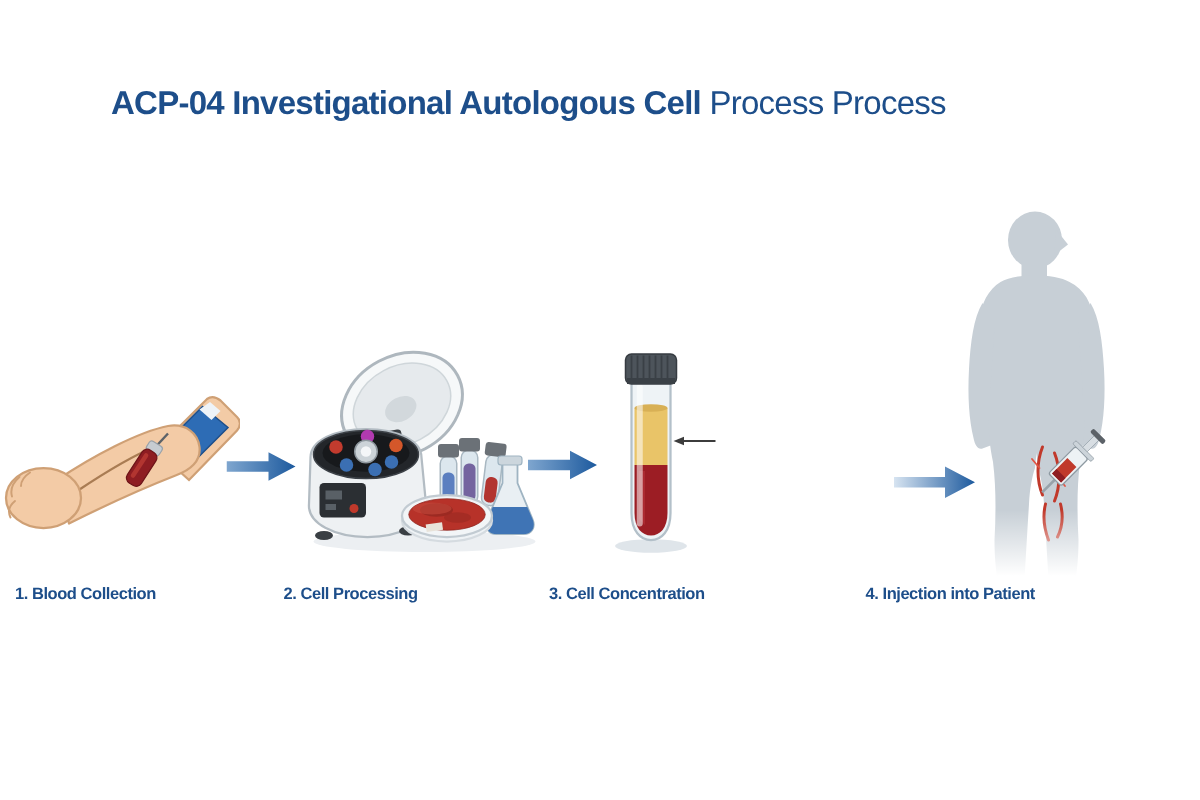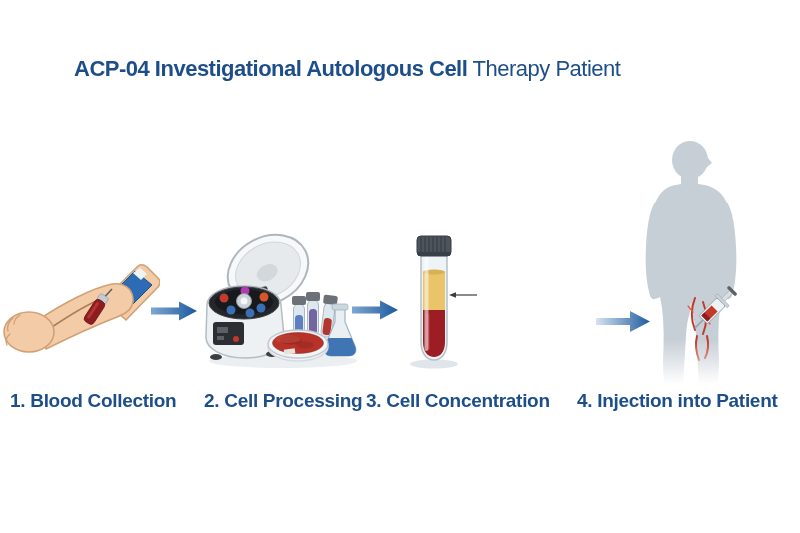--- a/index.html
+++ b/index.html
@@ -20,31 +20,31 @@
   .arrow{position:absolute;}
   .a1{left:151px;top:300px;width:48px;height:22px;}
   .a2{left:352px;top:299px;width:48px;height:22px;}
   .a3{left:596px;top:309px;width:56px;height:25px;}
   .ann-pointer{position:absolute;left:448px;top:287px;width:30px;height:12px;}
   .ann-text{
     position:absolute;left:481px;top:285px;
     font-size:12.5px;letter-spacing:-0.2px;color:#333333;white-space:nowrap;
   }
   .step-label{
-    position:absolute;top:390px;font-size:19px;font-weight:700;
+    position:absolute;top:390px;font-size:11px;font-weight:700;
     letter-spacing:-0.3px;color:#1d4e8a;white-space:nowrap;
   }
-  .l1{left:10px;} .l2{left:204px;text-align:center;} .l3{left:366px;} .l4{left:577px;}
+  .l1{left:10px;} .l2{left:189px;text-align:center;} .l3{left:366px;} .l4{left:577px;}
 </style>
 </head>
 <body>
 
 <div class="canvas">
 
-  <h1 class="title"><span class="t-bold">ACP-04 Investigational Autologous Cell</span><span> Therapy Patient</span></h1>
+  <h1 class="title"><span class="t-bold">ACP-04 Investigational Autologous Cell</span><span> Process Process</span></h1>
 
   <div class="art arm">
     <svg viewBox="0 0 160 110" width="160" height="110">
       <path d="M 104 42 L 138 8 Q 142 5 147 9 L 158 20 Q 162 24 158 29 L 126 62 Z" fill="#f3cba6" stroke="#cfa075" stroke-width="1.5"></path>
       <path d="M 111 37 L 135 13 L 152 27 L 127 52 Z" fill="#2d6cb5" stroke="#1d4f8b" stroke-width="1"></path>
       <path d="M 133 15 L 141 22 L 147 16 L 140 10 Z" fill="#eef3f8"></path>
       <path d="M 38 62 C 62 46 92 30 112 26 C 124 24 132 31 133 40 C 134 49 128 55 117 59 C 94 68 64 82 46 91 Z" fill="#f3cba6" stroke="#cfa075" stroke-width="1.5" stroke-linejoin="round"></path>
       <path d="M 103 40 C 88 46 70 57 52 69" stroke="#a97c53" stroke-width="1.6" fill="none"></path>
       <ellipse cx="29" cy="74" rx="25" ry="20" fill="#f3cba6" stroke="#cfa075" stroke-width="1.5"></ellipse>
       <path d="M 13 60 q -7 6 -5 13 M 10 76 q -6 5 -3 11 M 20 57 q -6 4 -6 9" stroke="#cfa075" stroke-width="1.3" fill="none" stroke-linecap="round"></path>

